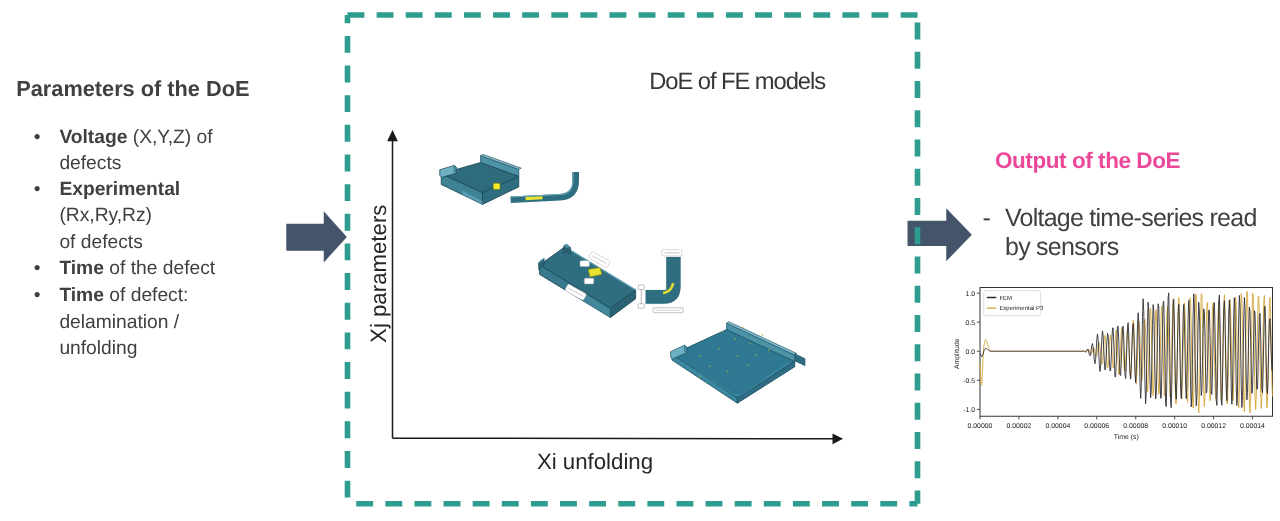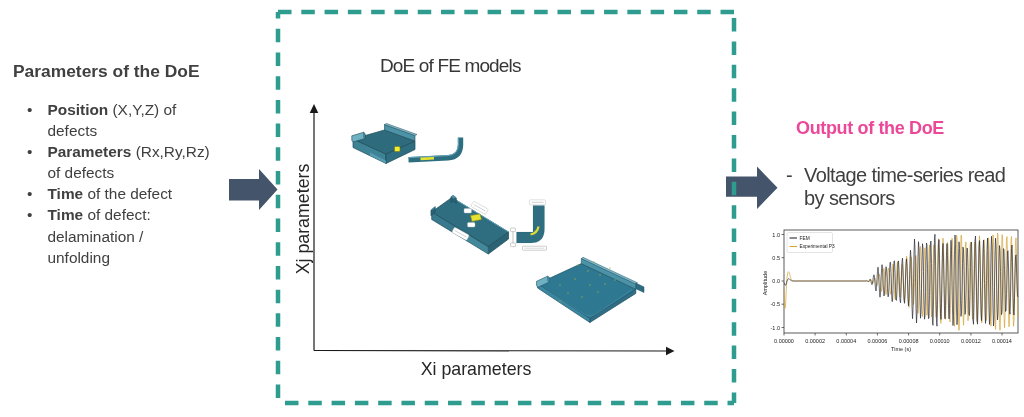--- a/index.html
+++ b/index.html
@@ -6,30 +6,30 @@
   body{width:1024px;height:417px;position:relative;background:#ffffff;
        font-family:"Liberation Sans", sans-serif;color:#3f3f3f;overflow:hidden;}
   .abs{position:absolute;}
   b{font-weight:bold;}
 </style>
 </head>
 <body>
 
 <div class="abs" style="left:13px;top:61px;font-size:17.4px;font-weight:bold;color:#404040;">Parameters of the DoE</div>
 <div class="abs" style="left:27px;top:99px;width:195px;font-size:15.4px;line-height:21.1px;color:#404040;">
-  <div style="position:relative;padding-left:20.5px;"><span style="position:absolute;left:0;">•</span><b>Position</b> (X,Y,Z) of<br>defects</div>
-  <div style="position:relative;padding-left:20.5px;"><span style="position:absolute;left:0;">•</span><b>Parameters</b> (Rx,Ry,Rz)<br>of defects</div>
+  <div style="position:relative;padding-left:20.5px;"><span style="position:absolute;left:0;">•</span><b>Voltage</b> (X,Y,Z) of<br>defects</div>
+  <div style="position:relative;padding-left:20.5px;"><span style="position:absolute;left:0;">•</span><b>Experimental</b> (Rx,Ry,Rz)<br>of defects</div>
   <div style="position:relative;padding-left:20.5px;"><span style="position:absolute;left:0;">•</span><b>Time</b> of the defect</div>
   <div style="position:relative;padding-left:20.5px;"><span style="position:absolute;left:0;">•</span><b>Time</b> of defect:<br>delamination /<br>unfolding</div>
 </div>
 
-<div class="abs" style="left:380px;top:55px;width:280px;text-align:left;font-size:19px;letter-spacing:-0.85px;color:#373737;">DoE of FE models</div>
+<div class="abs" style="left:380px;top:55px;width:280px;text-align:right;font-size:19px;letter-spacing:-0.85px;color:#373737;">DoE of FE models</div>
 
 <div class="abs" style="left:227px;top:210px;width:150px;height:18px;text-align:center;font-size:17.8px;color:#262626;transform:rotate(-90deg);">Xj parameters</div>
-<div class="abs" style="left:401px;top:359px;width:150px;text-align:center;font-size:17.8px;color:#262626;">Xi parameters</div>
+<div class="abs" style="left:401px;top:359px;width:150px;text-align:center;font-size:17.8px;color:#262626;">Xi unfolding</div>
 
 <div class="abs" style="left:796px;top:118px;font-size:18px;letter-spacing:-0.35px;font-weight:bold;color:#ec4899;">Output of the DoE</div>
 <div class="abs" style="left:786px;top:164px;width:222px;font-size:20px;letter-spacing:-0.6px;line-height:23.3px;color:#404040;">
   <div style="position:relative;padding-left:18px;"><span style="position:absolute;left:0;">-</span>Voltage time-series read by sensors</div>
 </div>
 
 <svg class="abs" style="left:0;top:0;" width="1024" height="417" viewBox="0 0 1024 417">
 
   <path d="M229 179 L259 179 L259 169 L277.5 189.5 L259 210 L259 200.5 L229 200.5 Z" fill="#44546a"></path>
 

